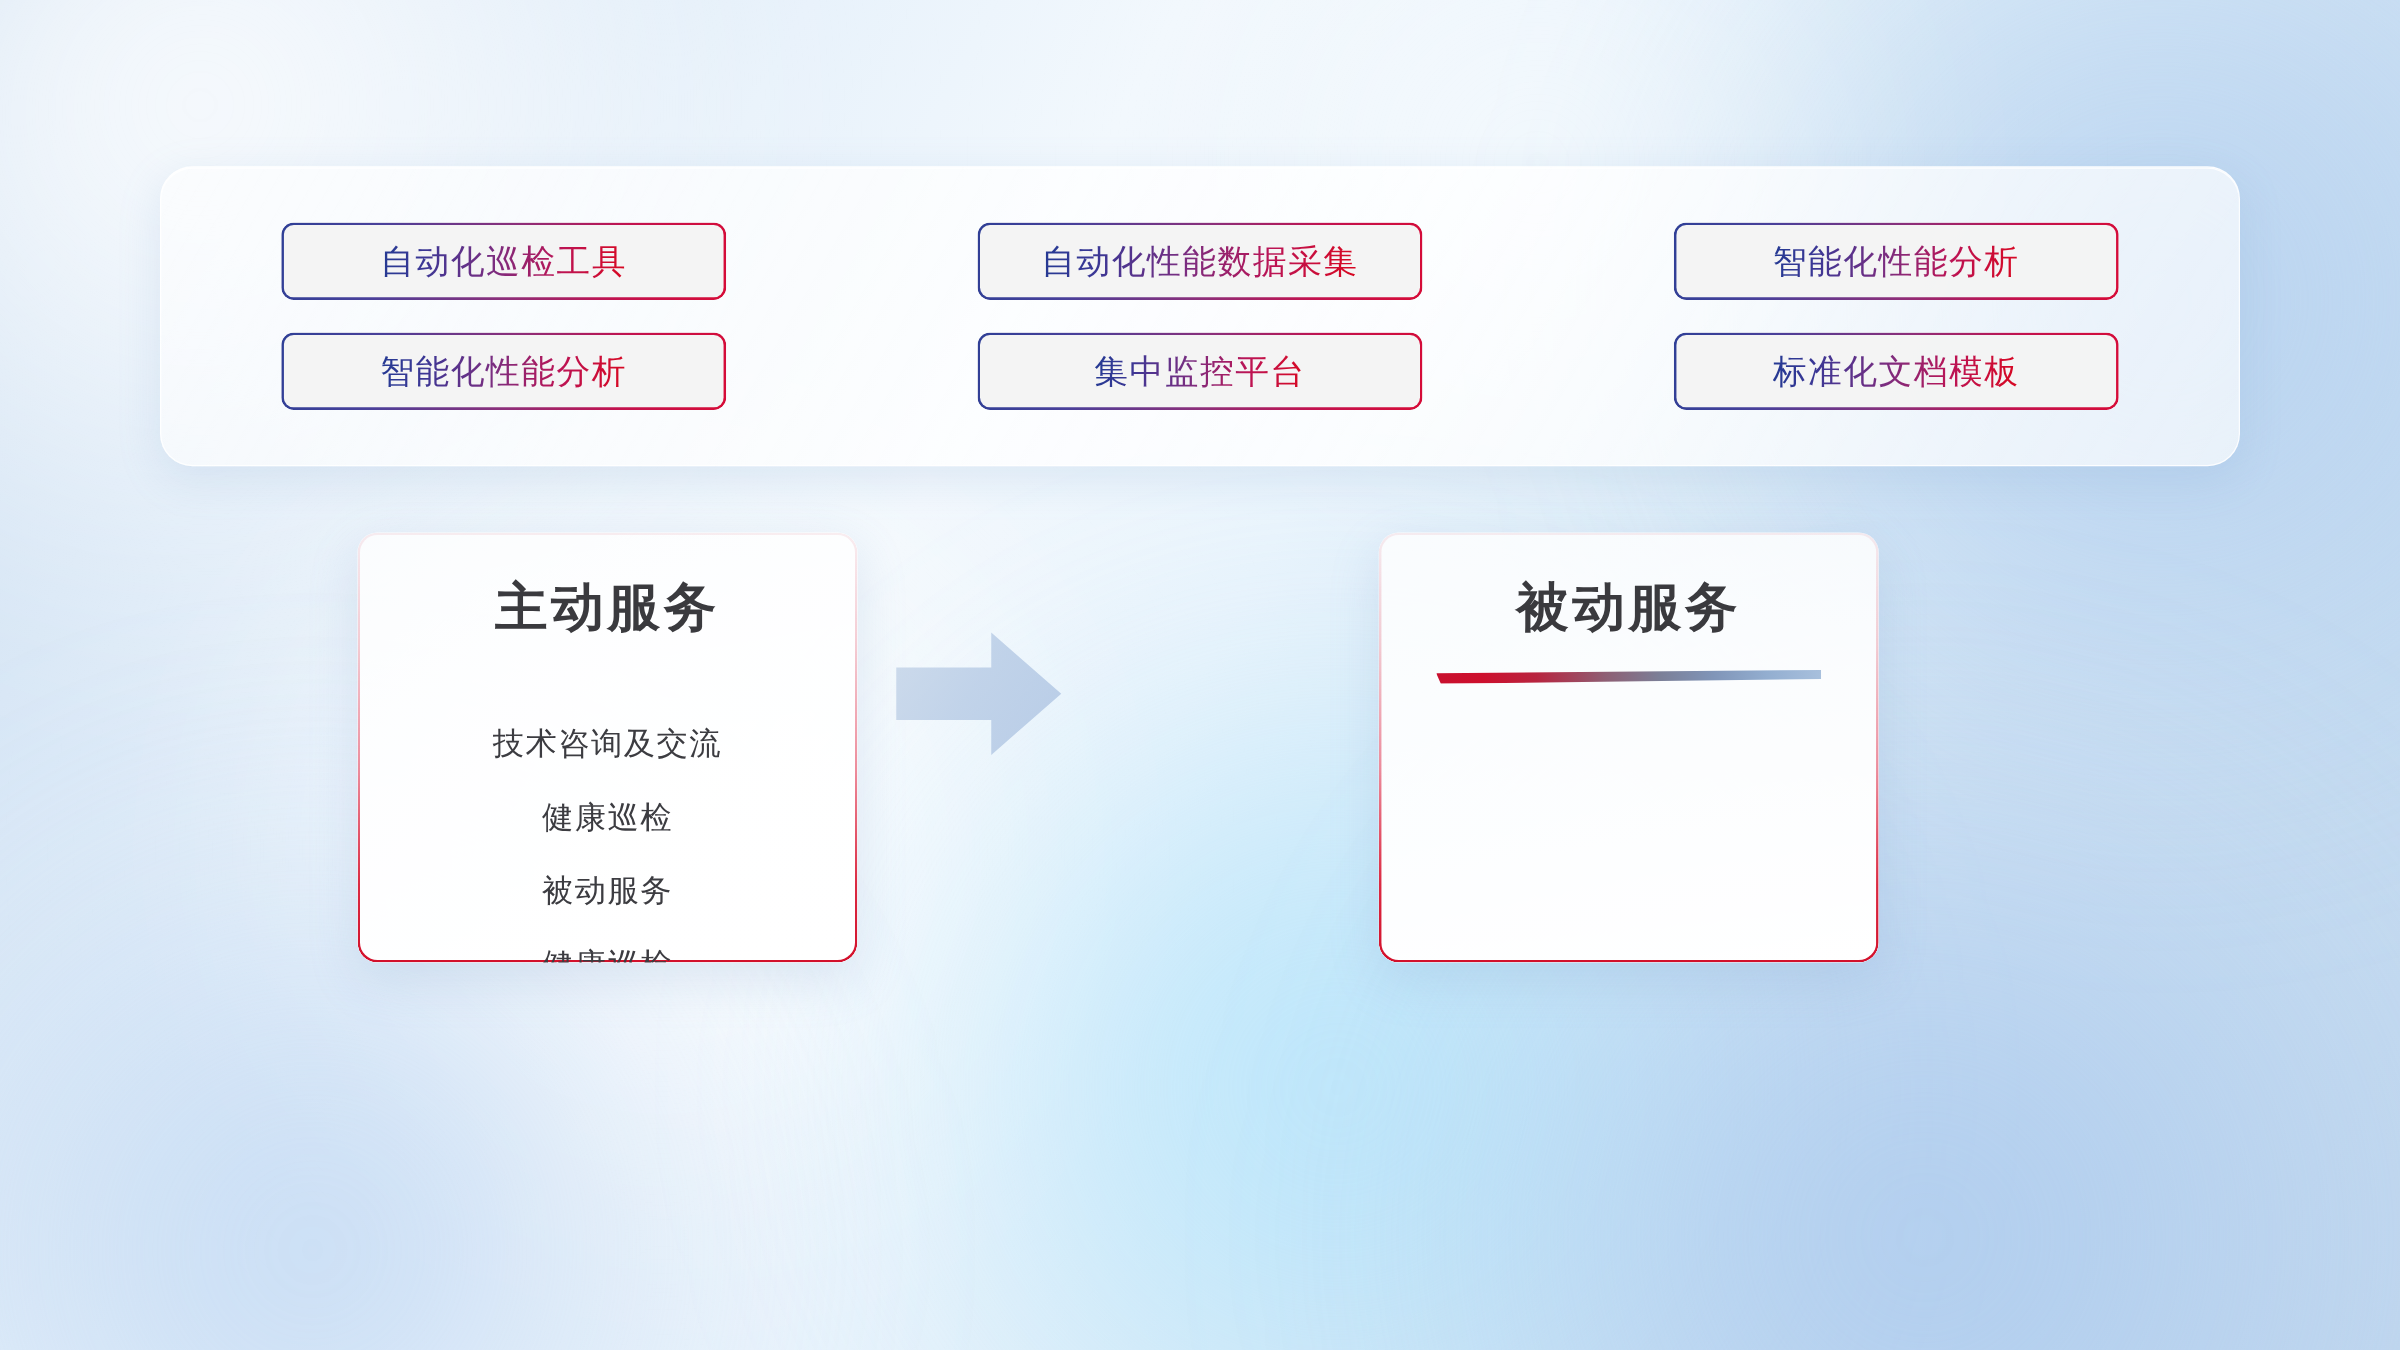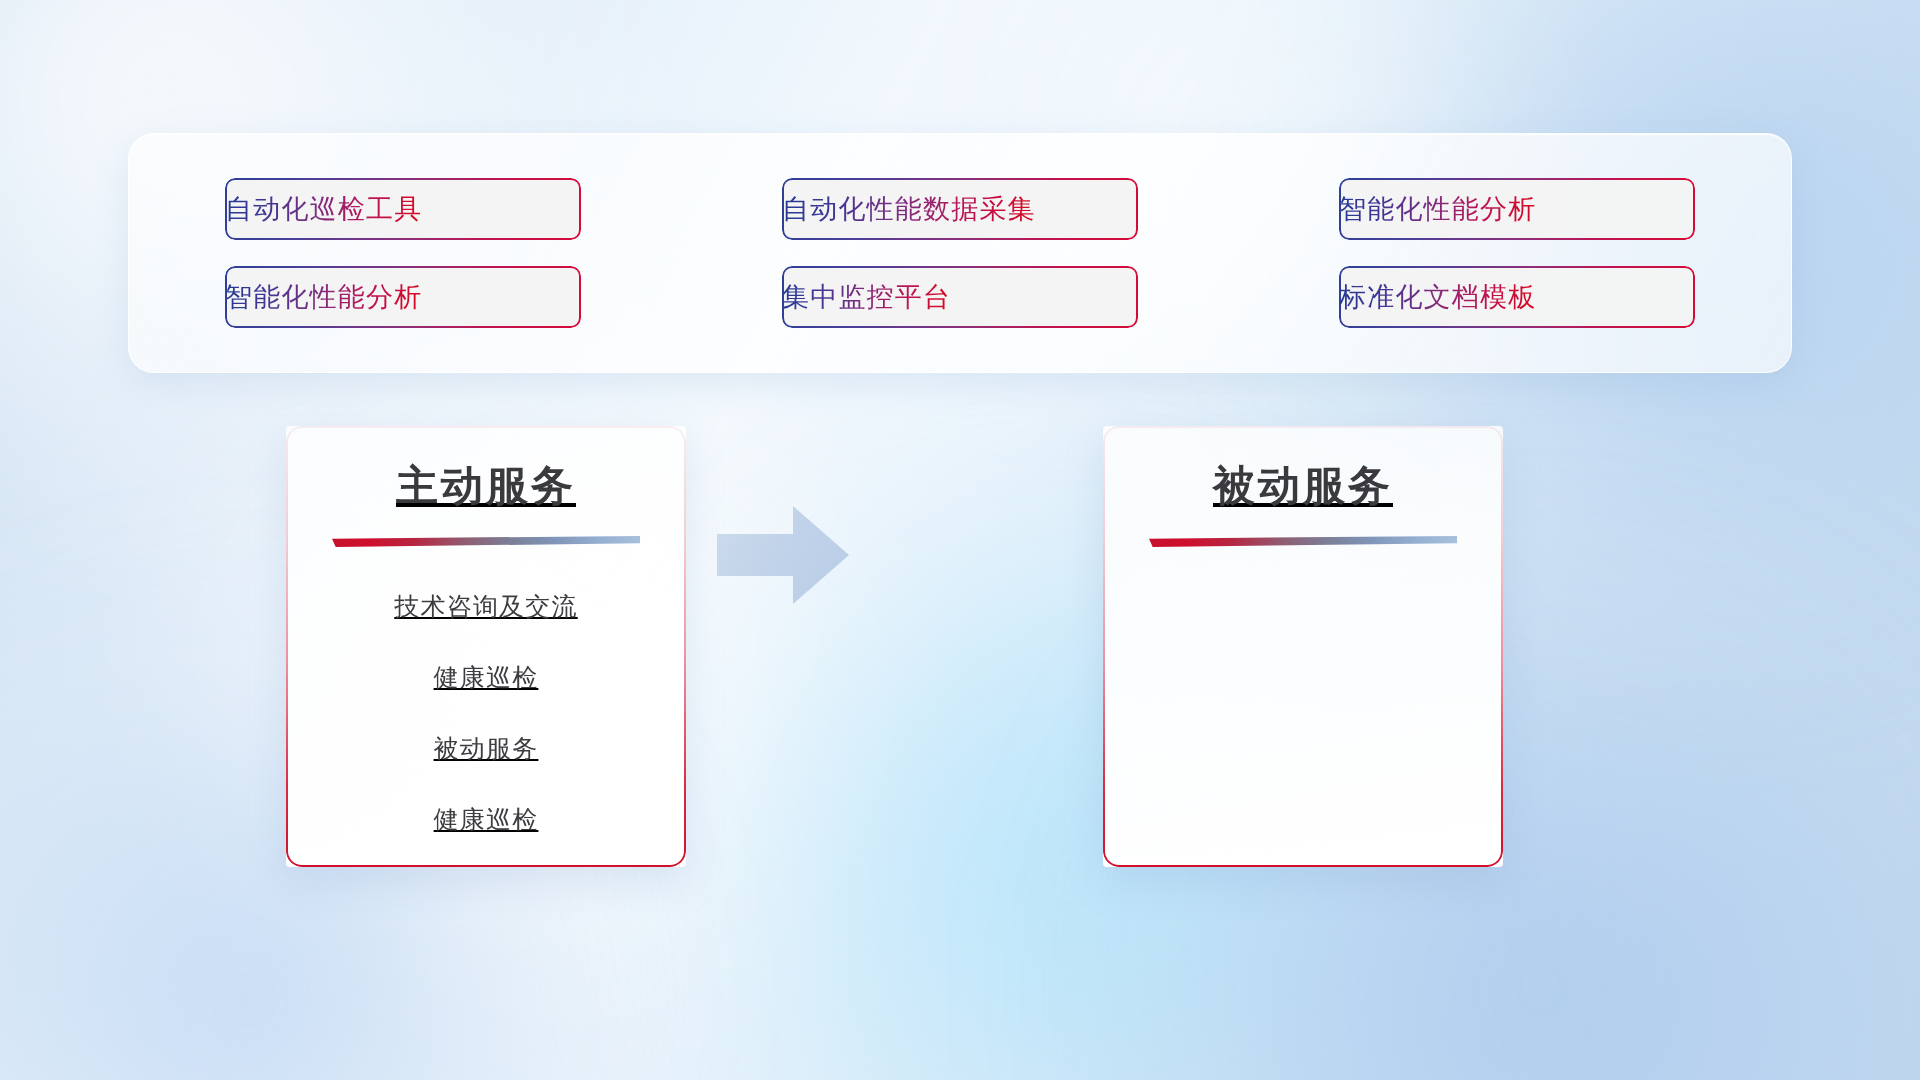--- a/index.html
+++ b/index.html
@@ -54,21 +54,21 @@
     border:1px solid rgba(255,255,255,.85);
     box-shadow:0 10px 34px rgba(120,160,205,.18), inset 0 1px 0 rgba(255,255,255,.9);
     z-index:2;
     display:flex;flex-direction:column;justify-content:center;
     padding:0 96px;box-sizing:border-box;gap:26px;
   }
   .pill-row{display:flex;justify-content:space-between;}
 
   .pill{
     position:relative;width:356px;height:62px;border-radius:10px;
-    display:flex;align-items:center;
+    display:flex;align-items:center;justify-content:center;
     background:rgba(243,243,243,.94);
     box-sizing:border-box;
     cursor:default;
   }
   
   .pill::before{
     content:"";position:absolute;inset:0;border-radius:10px;padding:2px;
     background:linear-gradient(100deg,#2f3f96 0%,#49409a 22%,#8d2e79 52%,#c2124e 76%,#d60b37 100%);
     -webkit-mask:linear-gradient(#fff 0 0) content-box,linear-gradient(#fff 0 0);
     -webkit-mask-composite:xor;mask-composite:exclude;
@@ -77,30 +77,29 @@
   .pill-label{
     position:relative;z-index:1;
     font-size:27px;letter-spacing:1.2px;white-space:nowrap;
     background:linear-gradient(95deg,#243a93 0%,#3b3795 18%,#7b2d80 46%,#bb1455 72%,#d9071f 100%);
     -webkit-background-clip:text;background-clip:text;
     color:transparent;-webkit-text-fill-color:transparent;
   }
 
   
   .card{
-    position:absolute;z-index:2;width:400px;height:441px;border-radius:4px;
+    position:absolute;z-index:2;width:400px;height:344px;border-radius:16px;
     box-sizing:border-box;
     background:linear-gradient(170deg,
       rgba(255,255,255,.80) 0%,
       rgba(255,255,255,.90) 35%,
       rgba(255,255,255,.97) 72%,
       rgba(255,255,255,1) 100%);
     box-shadow:0 14px 40px rgba(118,156,200,.20);
     overflow:hidden;
-    text-decoration:underline;
   }
   .card::before{
     content:"";position:absolute;inset:0;border-radius:16px;padding:2px;
     background:linear-gradient(180deg,
       rgba(220,120,140,.12) 0%,
       rgba(226,110,130,.35) 26%,
       rgba(226,70,95,.62) 55%,
       rgba(215,18,45,.90) 82%,
       #d2102b 100%);
     -webkit-mask:linear-gradient(#fff 0 0) content-box,linear-gradient(#fff 0 0);
@@ -118,21 +117,21 @@
   .divider{
     margin-top:22px;width:308px;height:11px;position:relative;
   }
   .divider-shape{
     position:absolute;left:0;top:0;width:100%;height:100%;
     background:linear-gradient(92deg,
       #c8102e 0%,#cd0f2d 12%,#b8243f 26%,#8e5f74 44%,
       #7b7f97 58%,#8095b8 72%,#93aed0 86%,#a8c0dd 100%);
     clip-path:polygon(0 24%,100% 0,100% 66%,1.2% 100%);
   }
-  .card-list{margin-top:30px;display:flex;flex-direction:column;align-items:center;gap:12px;width:100%;}
+  .card-list{margin-top:30px;display:flex;flex-direction:column;align-items:center;gap:0;width:100%;}
   .card-list-item{
     font-size:25px;color:#3c3c41;letter-spacing:1.2px;line-height:59px;white-space:nowrap;
   }
 
   
   #flow-arrow{
     position:absolute;z-index:2;left:713px;top:500px;width:140px;height:110px;
   }
   #flow-arrow svg{display:block;width:100%;height:100%;}
 </style>

